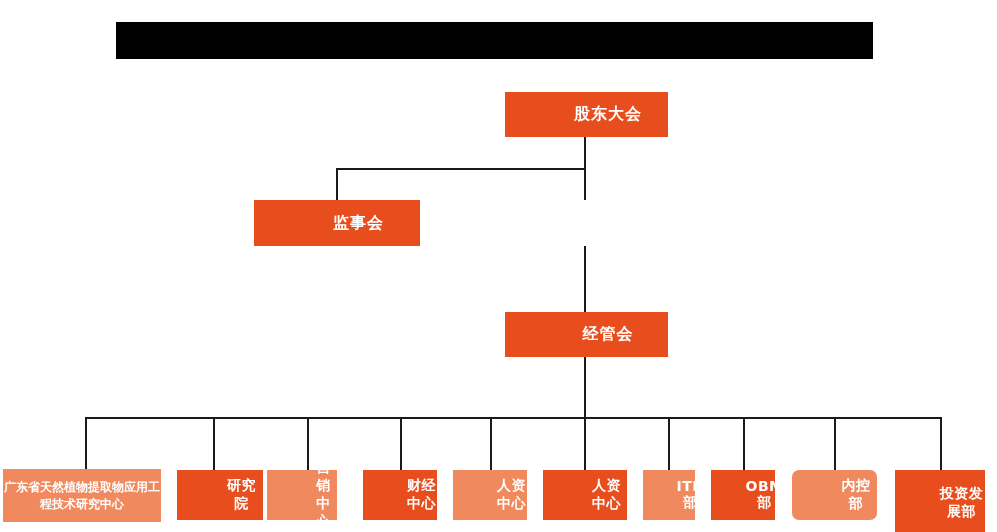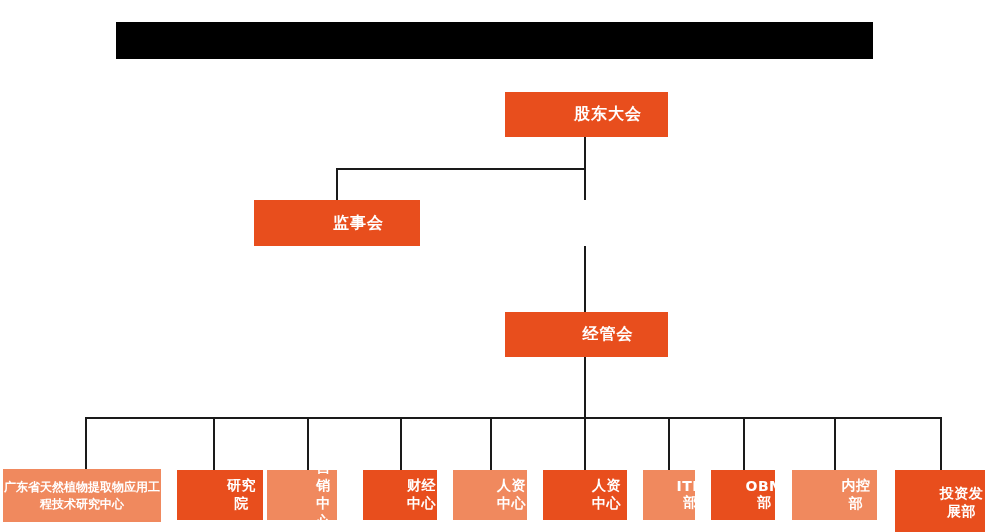--- a/index.html
+++ b/index.html
@@ -56,21 +56,21 @@
 
   
   .n-d0 { left:   3px; top: 469px; width: 158px; height: 53px; }
   .n-d1 { left: 177px; top: 470px; width:  86px; height: 50px; }
   .n-d2 { left: 267px; top: 470px; width:  70px; height: 50px; }
   .n-d3 { left: 363px; top: 470px; width:  74px; height: 50px; }
   .n-d4 { left: 453px; top: 470px; width:  74px; height: 50px; }
   .n-d5 { left: 543px; top: 470px; width:  84px; height: 50px; }
   .n-d6 { left: 643px; top: 470px; width:  52px; height: 50px; }
   .n-d7 { left: 711px; top: 470px; width:  64px; height: 50px; }
-  .n-d8 { left: 792px; top: 470px; width:  85px; height: 50px; }
+  .n-d8 { left: 792px; top: 470px; width:  85px; height: 50px; border-radius: 7px; }
   .n-d9 { left: 895px; top: 470px; width:  90px; height: 66px; }
 
   
   .l-top-drop      { left: 584px; top: 137px; height: 31px; }
   .l-top-h         { left: 336px; top: 168px; width: 250px; }
   .l-supervisory   { left: 336px; top: 168px; height: 32px; }
   .l-board         { left: 584px; top: 168px; height: 32px; }
   .l-board-mgmt    { left: 584px; top: 246px; height: 66px; }
   .l-mgmt-bus      { left: 584px; top: 357px; height: 61px; }
   .l-bus           { left:  85px; top: 417px; width: 857px; }

